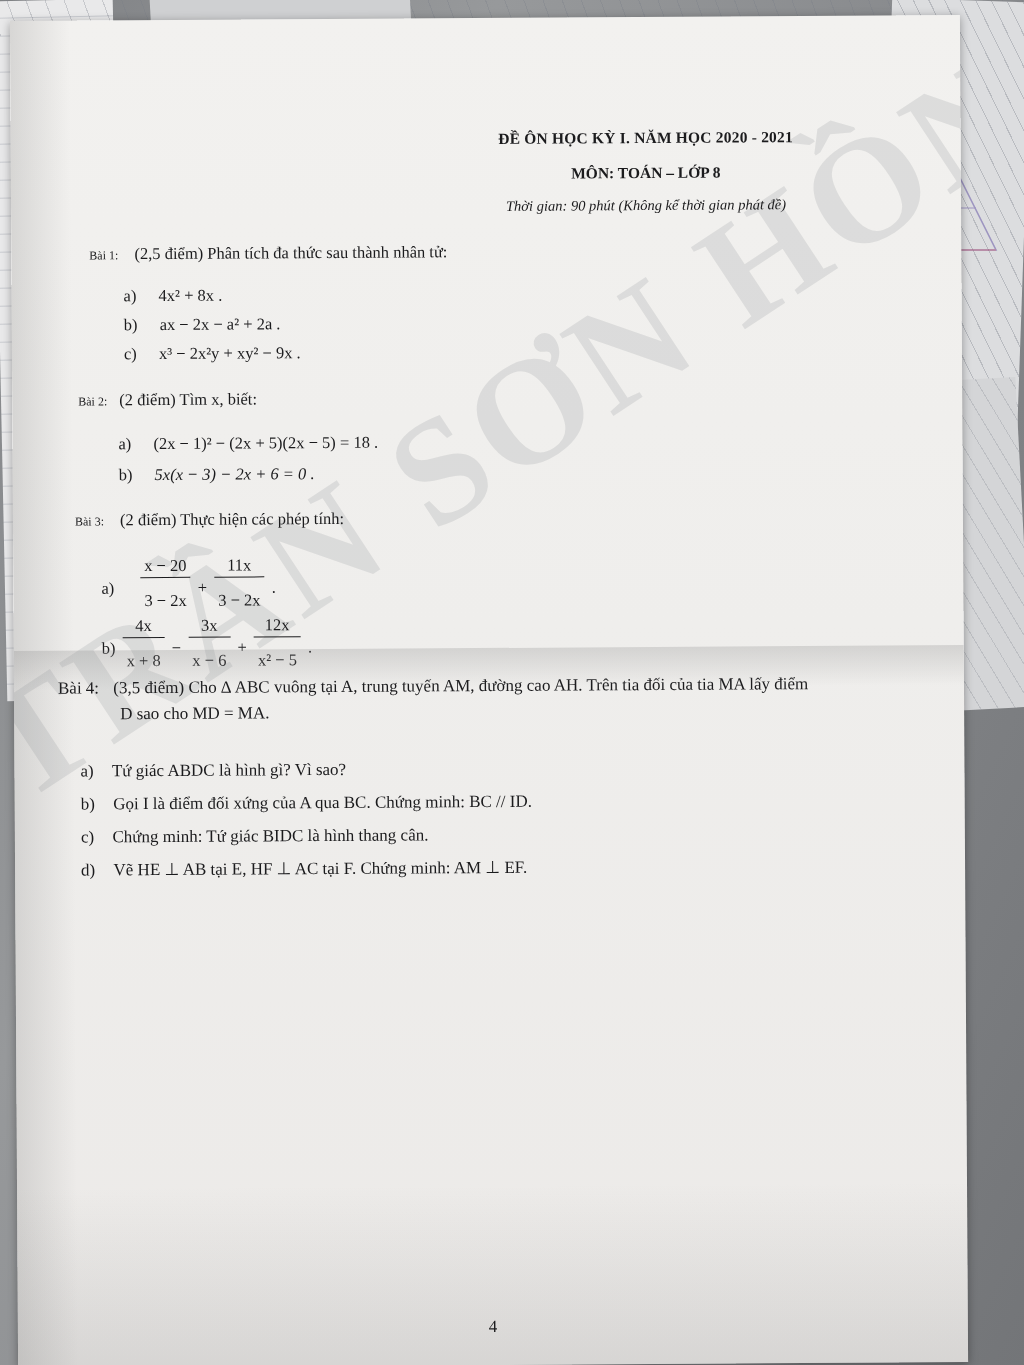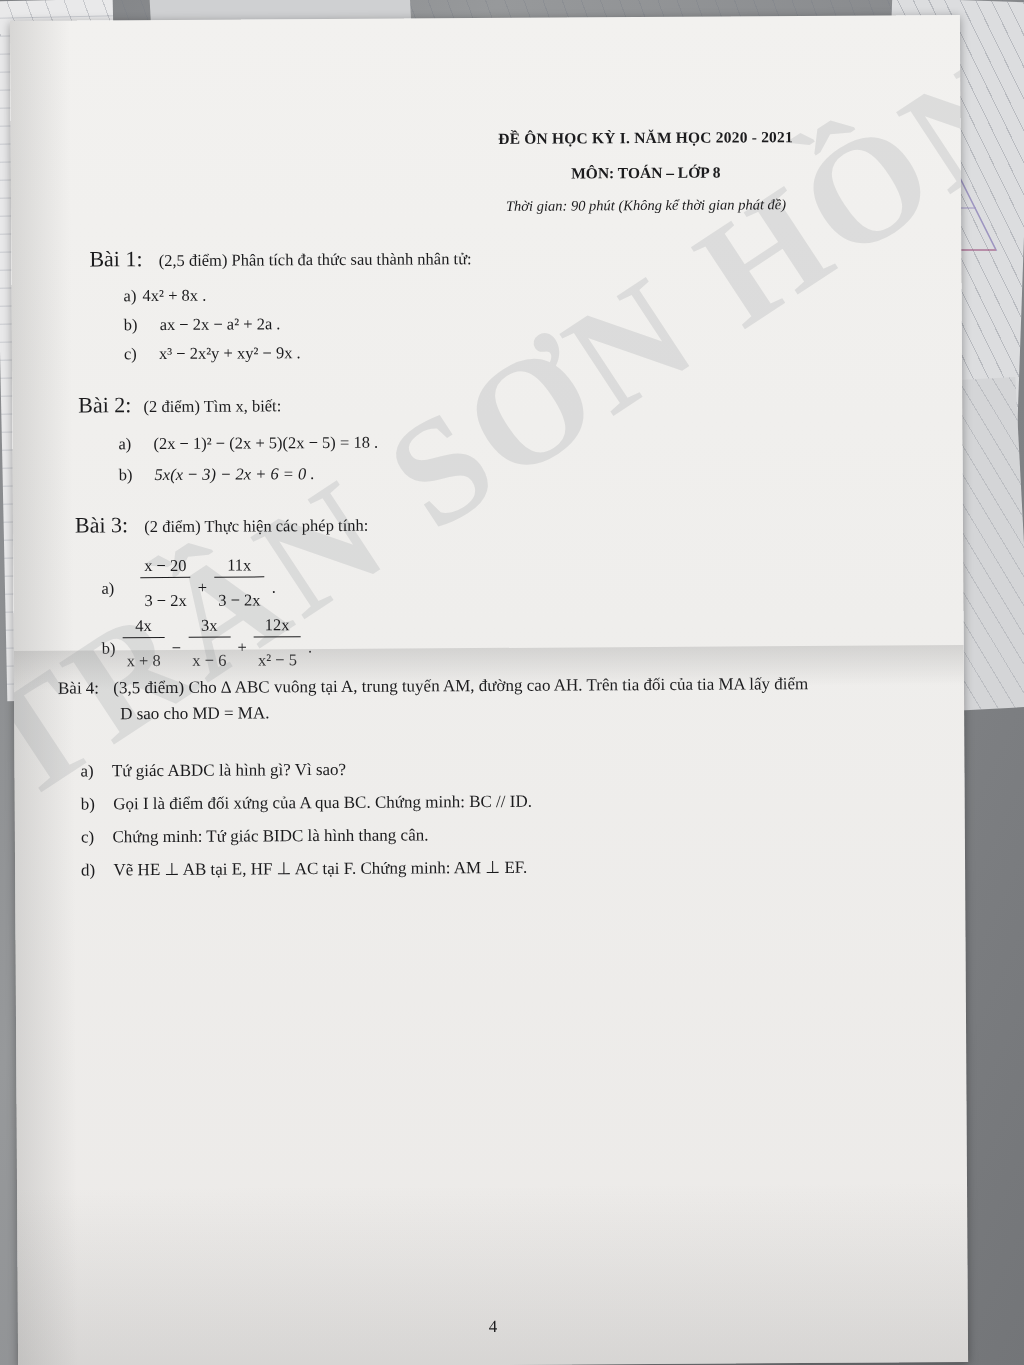--- a/index.html
+++ b/index.html
@@ -64,21 +64,21 @@
   
   .content{position:absolute;left:0;top:0;width:100%;height:100%;color:#1b1b1d;}
   .hdr1{position:absolute;top:112px;left:0;width:100%;text-align:center;
         font-size:15.5px;font-weight:bold;letter-spacing:.2px;padding-left:160px;}
   .hdr2{position:absolute;top:147px;left:0;width:100%;text-align:center;
         font-size:15.5px;font-weight:bold;padding-left:160px;}
   .hdr3{position:absolute;top:180px;left:0;width:100%;text-align:center;
         font-size:14.5px;font-style:italic;padding-left:160px;}
 
   .blk{position:absolute;font-size:16.5px;line-height:1.5;}
-  .lbl{font-size:22px;}
+  .lbl{font-size:12px;}
   .item{position:absolute;font-size:16.5px;}
 
   .frac{display:inline-block;vertical-align:middle;text-align:center;margin:0 3px;}
   .frac .num{display:block;padding:0 4px;border-bottom:1.3px solid #1b1b1d;line-height:1.25;}
   .frac .den{display:block;padding:12px 4px;line-height:1.3;}
 
   .pagenum{position:absolute;bottom:28px;left:0;width:100%;text-align:center;font-size:17px;}
 
   .b4wrap{position:absolute;left:44px;top:655px;width:880px;}
   .b4line{font-size:17px;line-height:1.55;}
@@ -111,21 +111,21 @@
     <div class="hdr1">ĐỀ ÔN HỌC KỲ I. NĂM HỌC 2020 - 2021</div>
     <div class="hdr2">MÔN: TOÁN  – LỚP 8</div>
     <div class="hdr3">Thời gian: 90 phút (Không kể thời gian phát đề)</div>
 
     <div class="blk" style="left:78px;top:222px;">
       <span class="lbl">Bài 1:</span>
       <span style="margin-left:12px;">(2,5 điểm) Phân tích đa thức sau thành nhân tử:</span>
     </div>
     <div class="item" style="left:112px;top:266px;">
       <span>a)</span>
-      <span style="margin-left:2px;">4x² + 8x .</span>
+      <span style="margin-left:18px;">4x² + 8x .</span>
     </div>
     <div class="item" style="left:112px;top:295px;">
       <span>b)</span>
       <span style="margin-left:18px;">ax − 2x − a² + 2a .</span>
     </div>
     <div class="item" style="left:112px;top:324px;">
       <span>c)</span>
       <span style="margin-left:18px;">x³ − 2x²y + xy² − 9x .</span>
     </div>
 

